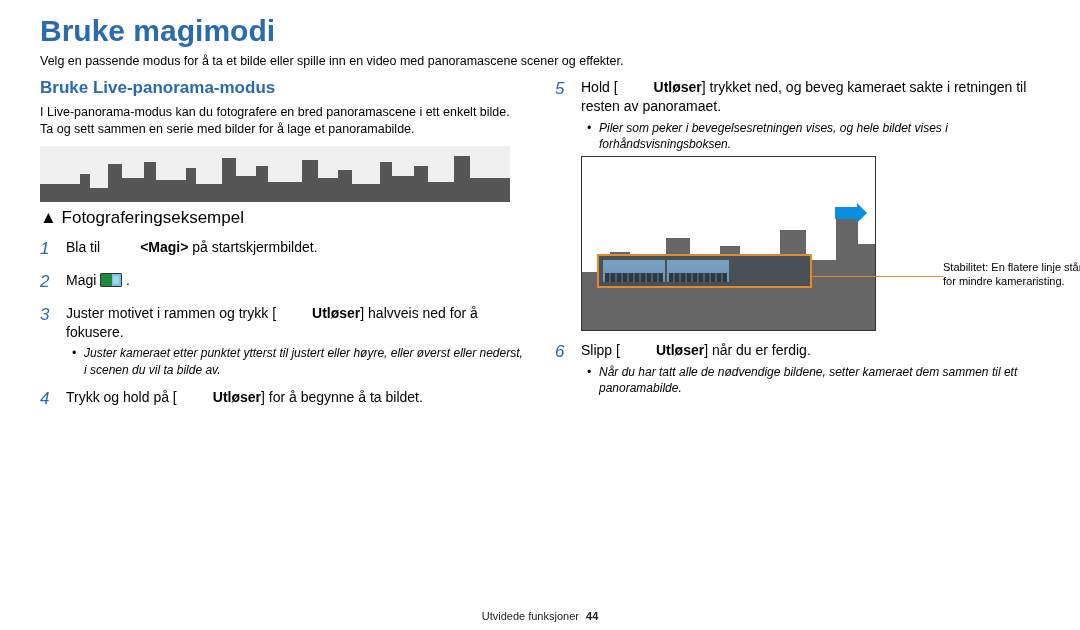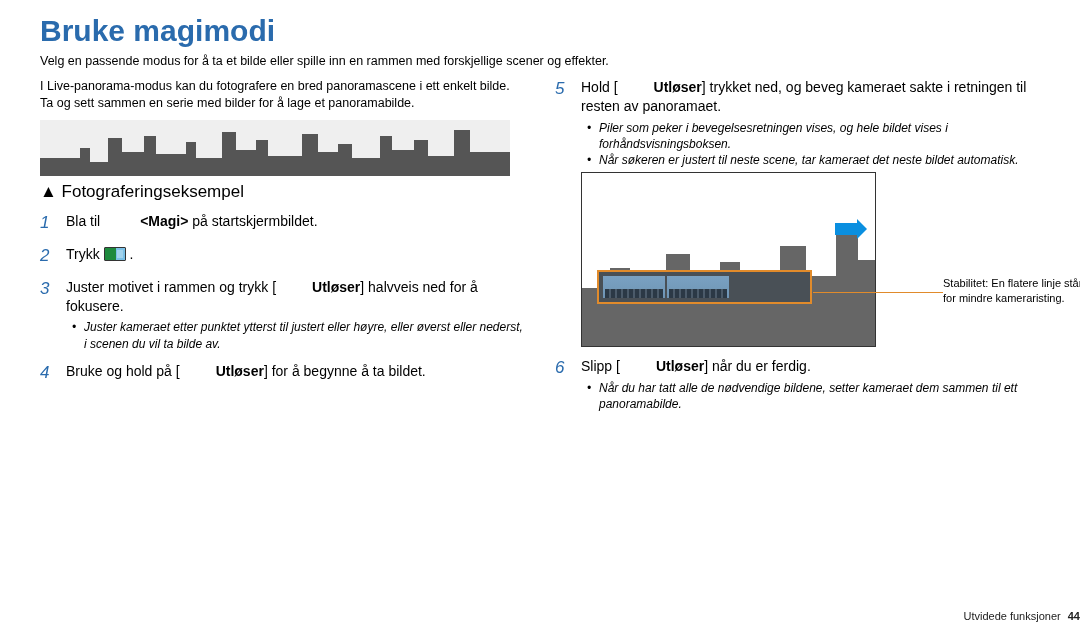--- a/index.html
+++ b/index.html
@@ -148,37 +148,38 @@
     top: 104px;
     left: 362px;
     width: 150px;
     font-size: 11px;
     line-height: 1.3;
   }
   .footer {
     position: absolute;
     bottom: 8px;
     left: 0; right: 0;
-    text-align: right;
+    text-align: center;
     font-size: 11px;
     color: #222;
   }
   .footer .pg { font-weight: bold; margin-left: 4px; }
   b.heavy { font-weight: bold; margin-left: 36px; }
 </style>
 </head>
 <body>
 
 <div class="page">
   <div class="title">Bruke magimodi</div>
-  <div class="intro">Velg en passende modus for å ta et bilde eller spille inn en rammen med forskjellige scener og effekter.</div>
+  <div class="intro">Velg en passende modus for å ta et bilde eller spille inn en video med panoramascene scener og effekter.</div>
 
   <div class="columns">
 
     <div class="col">
+      <div class="subhead">Bruke Live-panorama-modus</div>
       <div class="p12">I Live-panorama-modus kan du fotografere en bred panoramascene i ett enkelt bilde. Ta og sett sammen en serie med bilder for å lage et panoramabilde.</div>
 
       <div class="skyline">
         <div class="b" style="left:0;width:40px;height:18px"></div>
         <div class="b" style="left:40px;width:10px;height:28px"></div>
         <div class="b" style="left:50px;width:18px;height:14px"></div>
         <div class="b" style="left:68px;width:14px;height:38px"></div>
         <div class="b" style="left:82px;width:22px;height:24px"></div>
         <div class="b" style="left:104px;width:12px;height:40px"></div>
         <div class="b" style="left:116px;width:30px;height:22px"></div>
@@ -208,50 +209,49 @@
       <ol class="numlist">
         <li>
           <span class="num">1</span>
           <span class="body">
             <span>Bla til </span><b class="heavy">&lt;Magi&gt;</b><span> på startskjermbildet.</span>
           </span>
         </li>
         <li>
           <span class="num">2</span>
           <span class="body">
-            <span>Trykk </span><span class="inline-icon"></span> .
+            <span>Magi </span><span class="inline-icon"></span> .
           </span>
         </li>
         <li>
           <span class="num">3</span>
           <span class="body">
             <span>Juster motivet i rammen og trykk [</span><b class="heavy">Utløser</b><span>] halvveis ned for å fokusere.</span>
             <ul class="sublist">
               <li>Juster kameraet etter punktet ytterst til justert eller høyre, eller øverst eller nederst, i scenen du vil ta bilde av.</li>
             </ul>
           </span>
         </li>
         <li>
           <span class="num">4</span>
           <span class="body">
-            <span>Bruke og hold på [</span><b class="heavy">Utløser</b><span>] for å begynne å ta bildet.</span>
+            <span>Trykk og hold på [</span><b class="heavy">Utløser</b><span>] for å begynne å ta bildet.</span>
           </span>
         </li>
       </ol>
     </div>
 
     <div class="col">
       <ol class="numlist" style="margin-top:0">
         <li>
           <span class="num">5</span>
           <span class="body">
             <span>Hold [</span><b class="heavy">Utløser</b><span>] trykket ned, og beveg kameraet sakte i retningen til resten av panoramaet.</span>
             <ul class="sublist">
               <li>Piler som peker i bevegelsesretningen vises, og hele bildet vises i forhåndsvisningsboksen.</li>
-              <li>Når søkeren er justert til neste scene, tar kameraet det neste bildet automatisk.</li>
             </ul>
 
             <div class="camera-figure">
               <div class="camera-box">
                 <div class="sky"></div>
                 <div class="b" style="left:0;width:28px;height:58px"></div>
                 <div class="b" style="left:28px;width:20px;height:78px"></div>
                 <div class="b" style="left:48px;width:36px;height:52px"></div>
                 <div class="b" style="left:84px;width:24px;height:92px"></div>
                 <div class="b" style="left:108px;width:30px;height:64px"></div>

